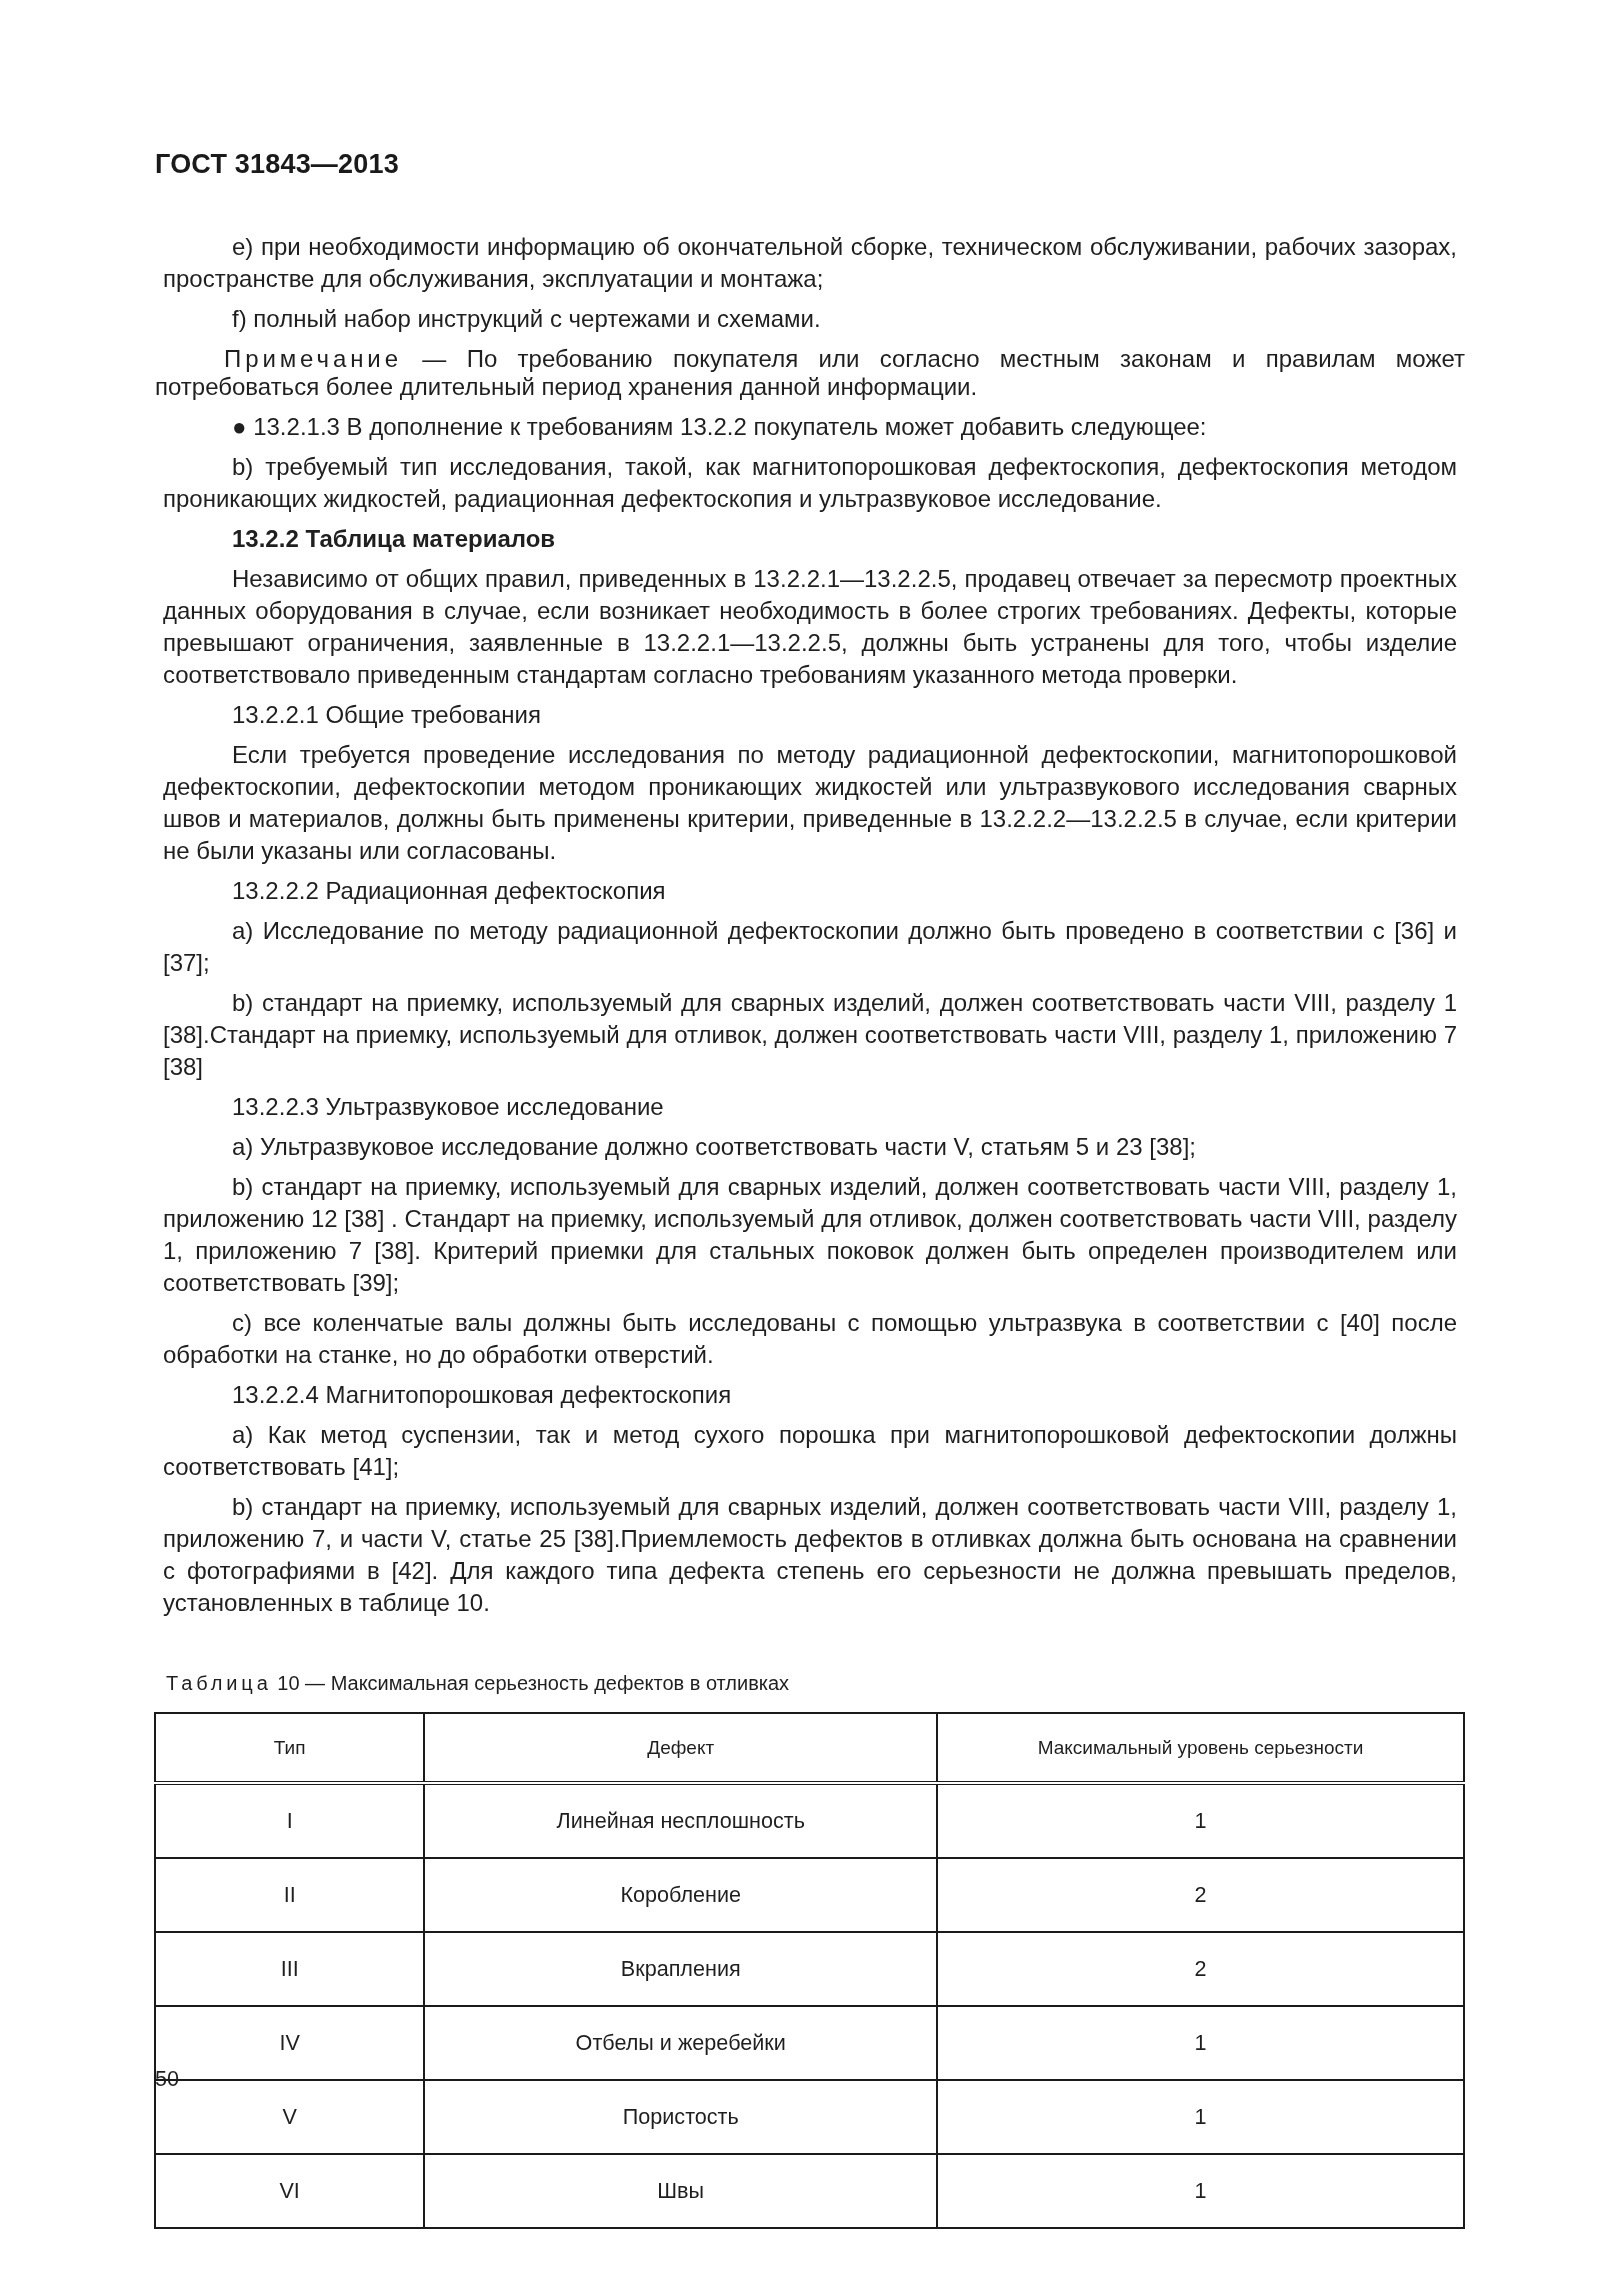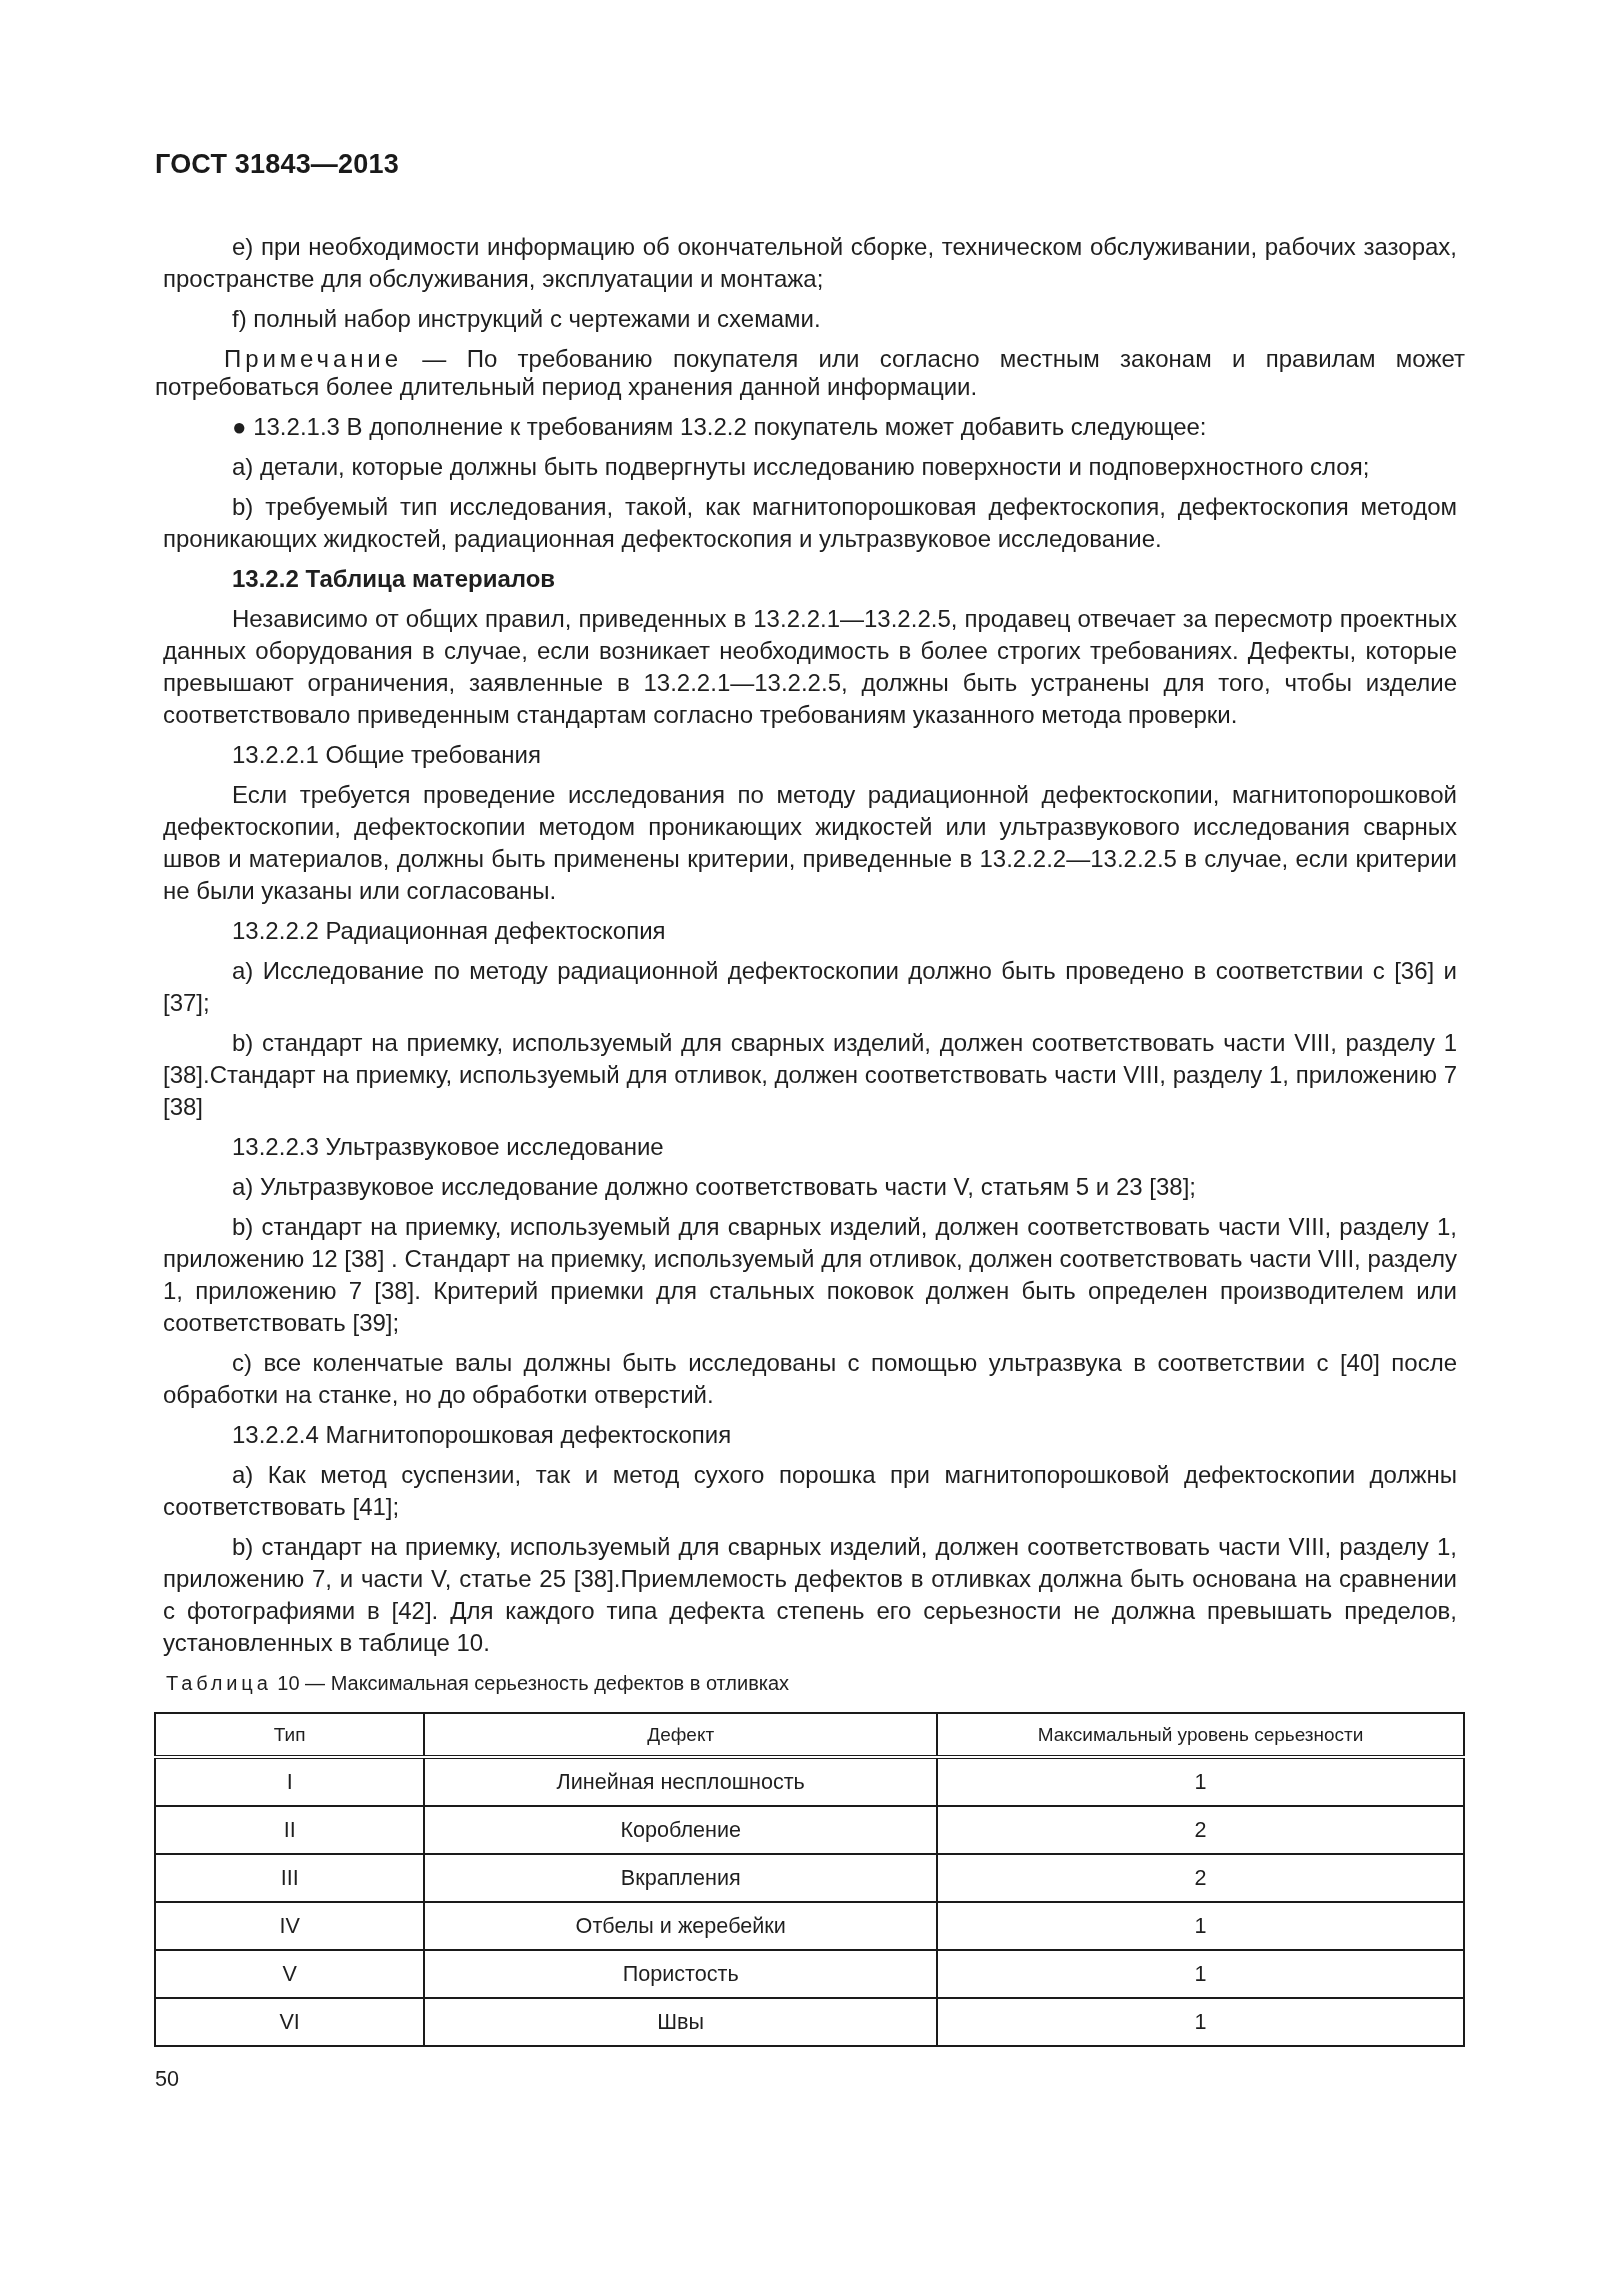--- a/index.html
+++ b/index.html
@@ -24,21 +24,21 @@
     .body-text p.bold { font-weight: bold; }
     .table-caption {
       position: absolute; left: 166px; top: 1670px;
       font-size: 20px; line-height: 27.4px;
     }
     table.defects {
       position: absolute; left: 154px; top: 1712px; width: 1311px;
       border-collapse: collapse; font-size: 21.6px;
     }
     table.defects th, table.defects td {
-      border: 2.5px solid #1a1a1a; text-align: center; padding: 0;
+      border: 2.5px solid #1a1a1a; text-align: center; padding: 13px;
     }
     table.defects th {
       font-weight: normal; font-size: 19px; height: 41px;
       border-bottom: 4.9px double #1a1a1a;
     }
     table.defects td { height: 46px; }
     table.defects col.c1 { width: 270px; }
     table.defects col.c2 { width: 514px; }
     table.defects col.c3 { width: 528px; }
     .page-number {
@@ -48,21 +48,20 @@
 </head>
 <body>
 
 <div class="page-header">ГОСТ 31843—2013</div>
 
 <div class="body-text">
   <p>e) при необходимости информацию об окончательной сборке, техническом обслуживании, рабочих зазорах, пространстве для обслуживания, эксплуатации и монтажа;</p>
   <p>f) полный набор инструкций с чертежами и схемами.</p>
   <p class="note"><span class="spaced">Примечание</span><span> — По требованию покупателя или согласно местным законам и правилам может потребоваться более длительный период хранения данной информации.</span></p>
   <p>● 13.2.1.3 В дополнение к требованиям 13.2.2 покупатель может добавить следующее:</p>
-  <p>a) детали, которые должны быть подвергнуты исследованию поверхности и подповерхностного слоя;</p>
   <p>b) требуемый тип исследования, такой, как магнитопорошковая дефектоскопия, дефектоскопия методом проникающих жидкостей, радиационная дефектоскопия и ультразвуковое исследование.</p>
   <p class="bold">13.2.2 Таблица материалов</p>
   <p>Независимо от общих правил, приведенных в 13.2.2.1—13.2.2.5, продавец отвечает за пересмотр проектных данных оборудования в случае, если возникает необходимость в более строгих требованиях. Дефекты, которые превышают ограничения, заявленные в 13.2.2.1—13.2.2.5, должны быть устранены для того, чтобы изделие соответствовало приведенным стандартам согласно требованиям указанного метода проверки.</p>
   <p>13.2.2.1 Общие требования</p>
   <p>Если требуется проведение исследования по методу радиационной дефектоскопии, магнитопорошковой дефектоскопии, дефектоскопии методом проникающих жидкостей или ультразвукового исследования сварных швов и материалов, должны быть применены критерии, приведенные в 13.2.2.2—13.2.2.5 в случае, если критерии не были указаны или согласованы.</p>
   <p>13.2.2.2 Радиационная дефектоскопия</p>
   <p>a) Исследование по методу радиационной дефектоскопии должно быть проведено в соответствии с [36] и [37];</p>
   <p>b) стандарт на приемку, используемый для сварных изделий, должен соответствовать части VIII, разделу 1 [38].Стандарт на приемку, используемый для отливок, должен соответствовать части VIII, разделу 1, приложению 7 [38]</p>
   <p>13.2.2.3 Ультразвуковое исследование</p>
   <p>a) Ультразвуковое исследование должно соответствовать части V, статьям 5 и 23 [38];</p>

